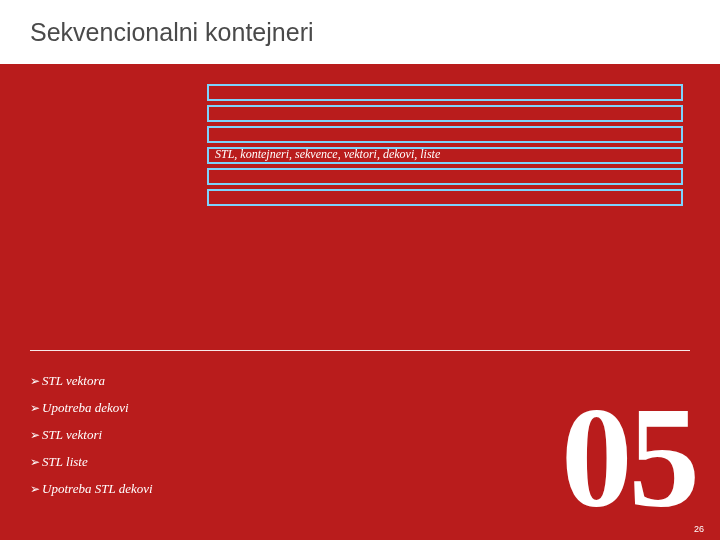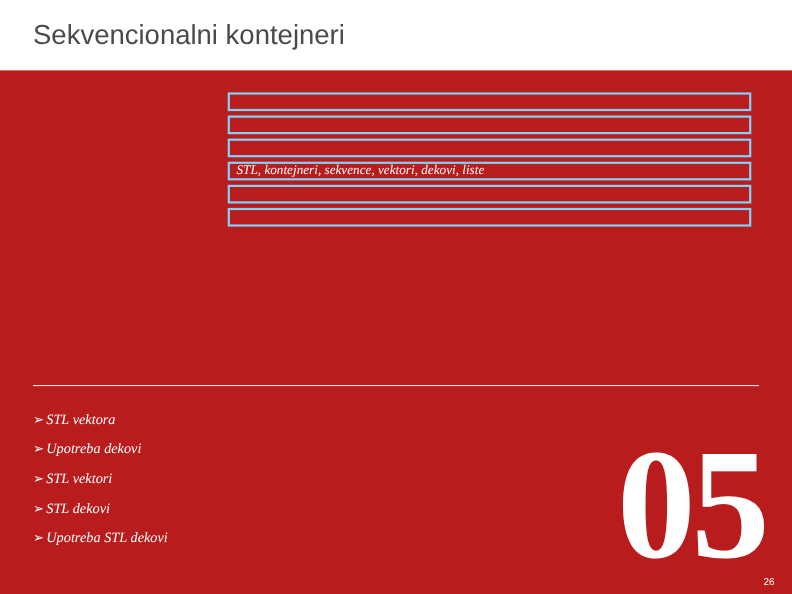--- a/index.html
+++ b/index.html
@@ -128,21 +128,21 @@
     <div class="bullet">
       <span class="arrow">➢</span>
       <span>Upotreba dekovi</span>
     </div>
     <div class="bullet">
       <span class="arrow">➢</span>
       <span>STL vektori</span>
     </div>
     <div class="bullet">
       <span class="arrow">➢</span>
-      <span>STL dekovi</span>
+      <span>STL liste</span>
     </div>
     <div class="bullet">
       <span class="arrow">➢</span>
       <span>Upotreba STL dekovi</span>
     </div>
   </div>
 
   <div class="big-number">05</div>
 
   <div class="page-num">26</div>

